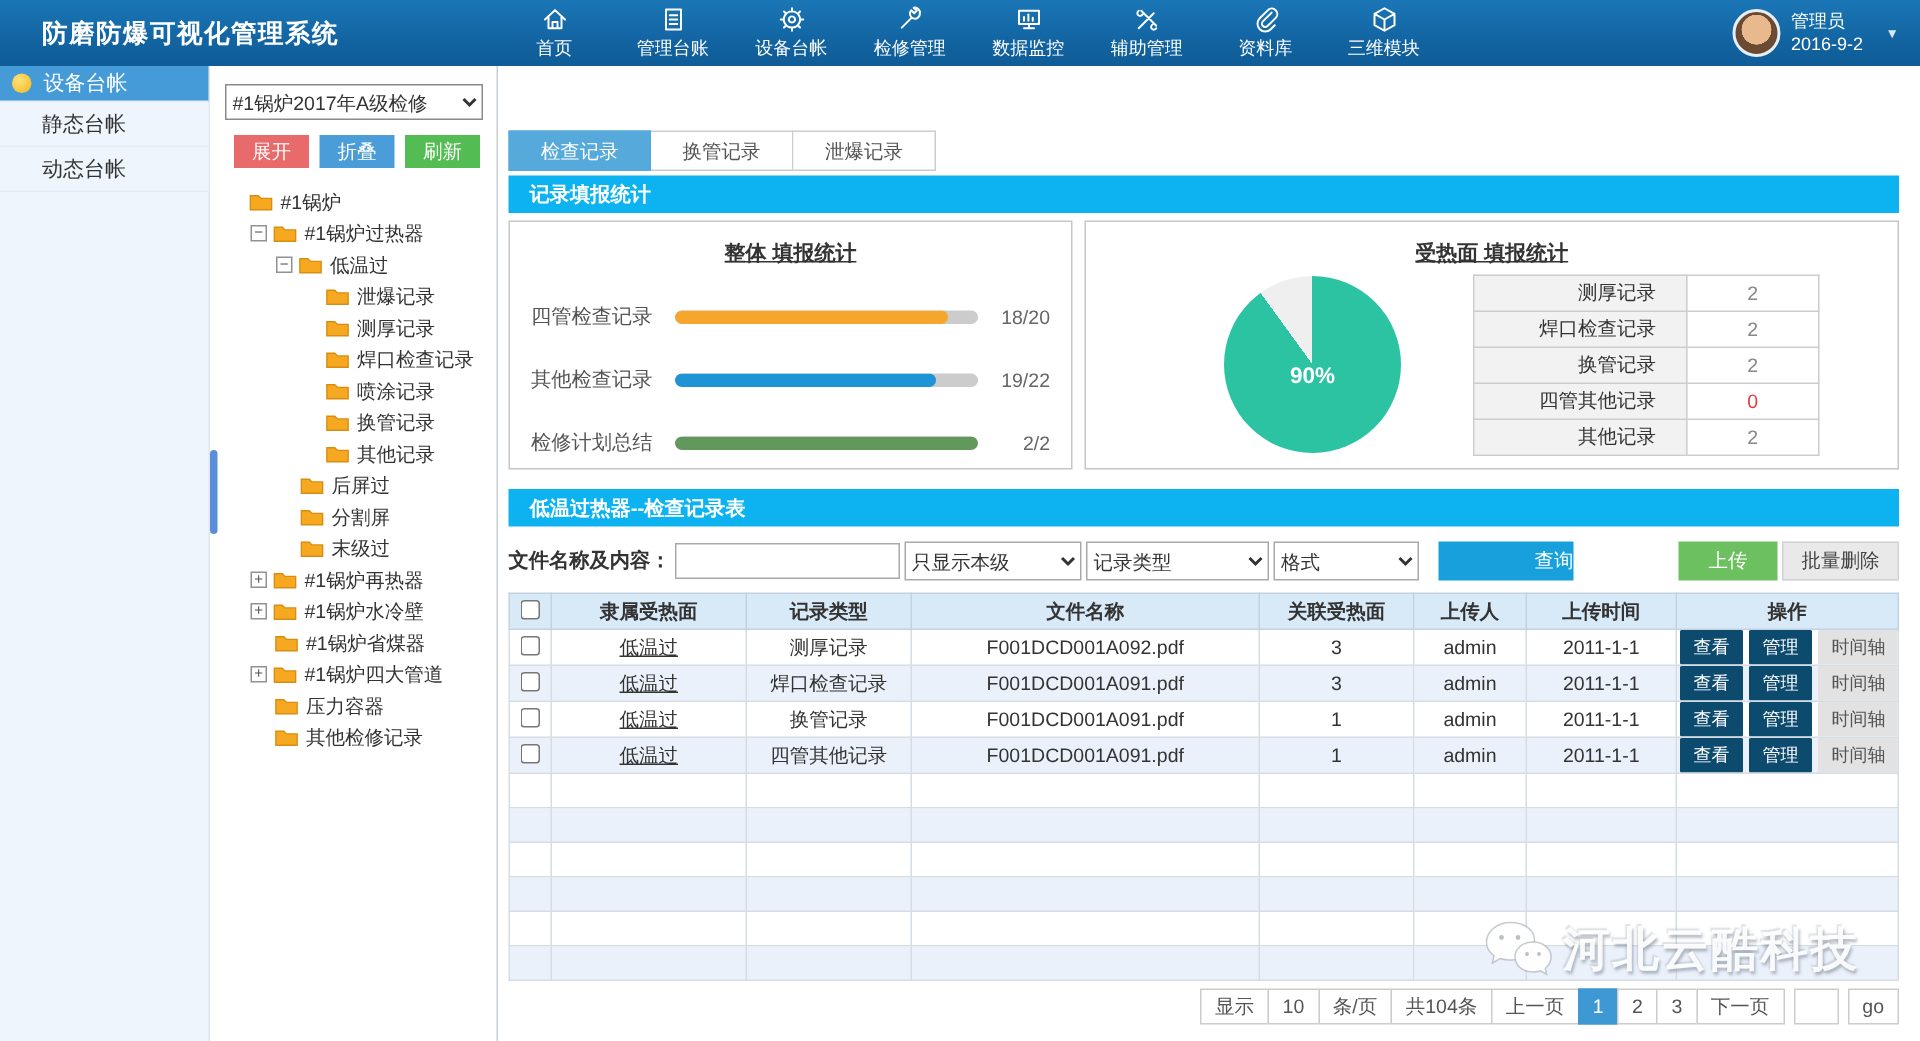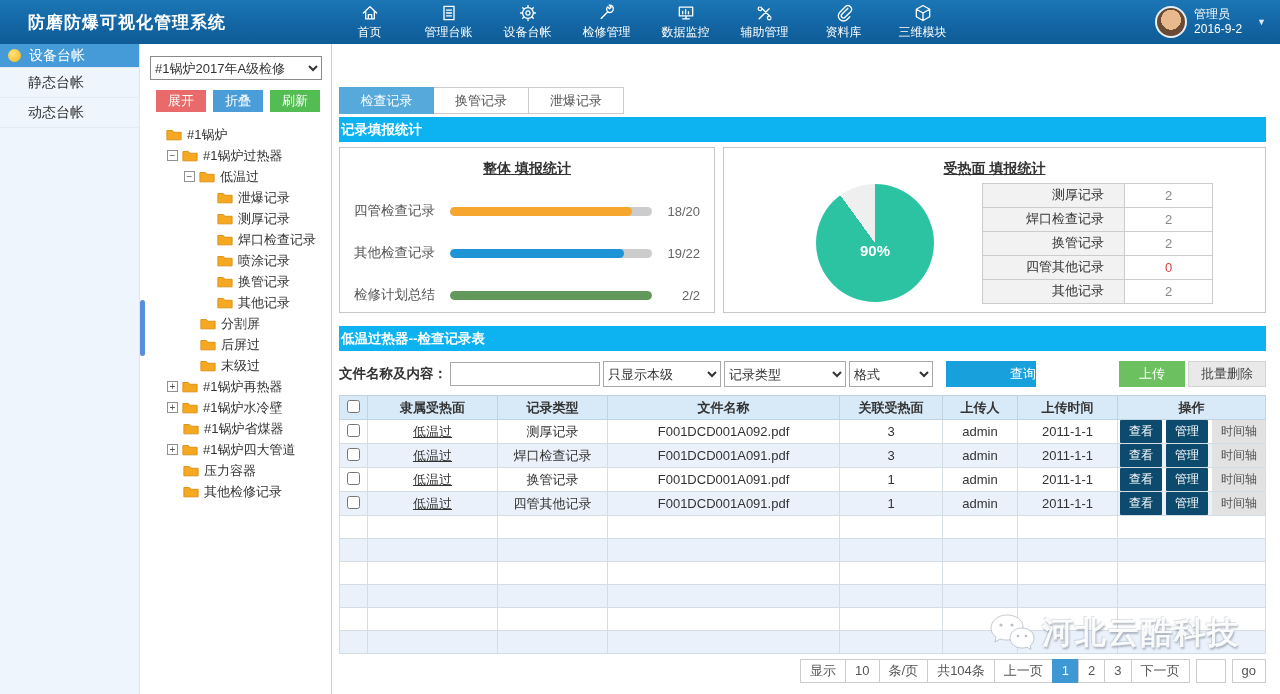--- a/index.html
+++ b/index.html
@@ -49,21 +49,21 @@
   
   .content { flex:1; padding:43px 14px 0 7px; position:relative; }
 
   .tabs { display:flex; }
   .tab { width:95px; height:27px; line-height:26px; text-align:center; font-size:13px; color:#555;
          background:#fff; border:1px solid #ccc; border-left:none; cursor:pointer; }
   .tab:first-child { border-left:1px solid #ccc; }
   .tab.active { background:#55a9db; color:#fff; border-color:#55a9db; }
 
   .cyan-bar { height:25px; line-height:25px; background:#0db3f0; color:#fff; font-size:13.5px;
-              font-weight:bold; padding-left:2px; margin-top:3px; }
+              font-weight:bold; padding-left:14px; margin-top:3px; }
 
   .stats-row { display:flex; gap:8px; margin-top:5px; height:166px; }
   .stat-box { border:1px solid #c6c6c6; background:#fff; }
   .stat-left { width:376px; padding:8px 14px; }
   .panel-title { text-align:center; font-size:14px; font-weight:bold; color:#333; margin:4px 0 2px;text-decoration:underline; }
   .bar-row { display:flex; align-items:center; margin-top:24px; }
   .bar-label { width:96px; font-size:13.5px; color:#555; flex-shrink:0; }
   .bar-track { flex:1; height:9px; background:#ccc; border-radius:5px; overflow:hidden; }
   .bar-fill { height:9px; border-radius:5px; }
   .bar-val { width:48px; text-align:right; font-size:13px; color:#666; flex-shrink:0; }
@@ -77,21 +77,21 @@
   .stat-table .k { background:#f2f2f2; width:142px; text-align:right; padding-right:20px; color:#333; }
   .stat-table .v { width:88px; text-align:center; color:#888; }
   .stat-table .v.zero { color:#e23b3b; }
 
   .section-bar { margin-top:13px; }
 
   .filter-row { display:flex; align-items:center; gap:3px; margin-top:10px; }
   .filter-label { font-size:13.5px; font-weight:bold; color:#333; }
   .filter-input { width:150px; height:24px; border:1px solid #a9a9a9; }
   .filter-row select { height:26px; font-size:13px; border:1px solid #a9a9a9; background:#fff; color:#333; }
-  .sel-scope { width:118px; } .sel-type { width:122px; } .sel-fmt { width:84px; }
+  .sel-scope { width:118px; } .sel-type { width:122px; } .sel-fmt { width:97px; }
   .btn-search { width:90px; height:26px; background:#18a0dc; color:#fff; border:none; font-size:13px;
                 margin-left:10px; cursor:pointer;text-align:right; }
   .spacer { flex:1; }
   .btn-upload { width:66px; height:26px; background:#6cc05f; color:#fff; border:none; font-size:13px; cursor:pointer; }
   .btn-batch { width:78px; height:26px; background:#e9e9e9; color:#444; border:1px solid #d2d2d2;
                font-size:13px; cursor:pointer; }
 
   .rec-table { width:100%; border-collapse:collapse; margin-top:8px; table-layout:fixed; }
   .rec-table th { background:#d8eaf8; border:1px solid #c3d2df; height:24px; font-size:13px; color:#333; }
   .rec-table td { border:1px solid #d5dde4; height:23px; font-size:13px; text-align:center; color:#333;
@@ -275,27 +275,27 @@
           <div class="tree-node" style="padding-left: 67px;">
             <svg viewBox="0 0 18 14" class="folder">
               <path d="M1 2.5 H7 L9 4.5 H17 V13 H1 Z" fill="#f6a821" stroke="#d98d10"></path>
             </svg>
             <span>其他记录</span>
           </div>
           <div class="tree-node" style="padding-left: 50px;">
             <svg viewBox="0 0 18 14" class="folder">
               <path d="M1 2.5 H7 L9 4.5 H17 V13 H1 Z" fill="#f6a821" stroke="#d98d10"></path>
             </svg>
+            <span>后屏过</span>
+          </div>
+          <div class="tree-node" style="padding-left: 50px;">
+            <svg viewBox="0 0 18 14" class="folder">
+              <path d="M1 2.5 H7 L9 4.5 H17 V13 H1 Z" fill="#f6a821" stroke="#d98d10"></path>
+            </svg>
             <span>分割屏</span>
-          </div>
-          <div class="tree-node" style="padding-left: 50px;">
-            <svg viewBox="0 0 18 14" class="folder">
-              <path d="M1 2.5 H7 L9 4.5 H17 V13 H1 Z" fill="#f6a821" stroke="#d98d10"></path>
-            </svg>
-            <span>后屏过</span>
           </div>
           <div class="tree-node" style="padding-left: 50px;">
             <svg viewBox="0 0 18 14" class="folder">
               <path d="M1 2.5 H7 L9 4.5 H17 V13 H1 Z" fill="#f6a821" stroke="#d98d10"></path>
             </svg>
             <span>末级过</span>
           </div>
           <div class="tree-node" style="padding-left: 17px;">
             <span class="expander">+</span>
             <svg viewBox="0 0 18 14" class="folder">

